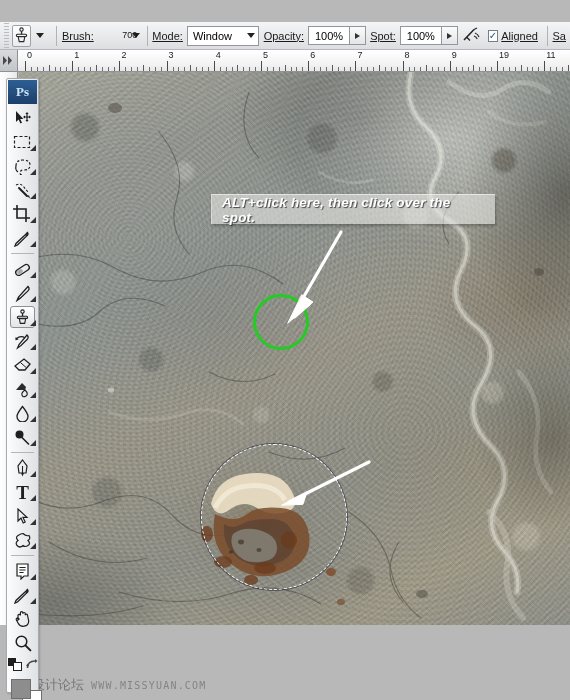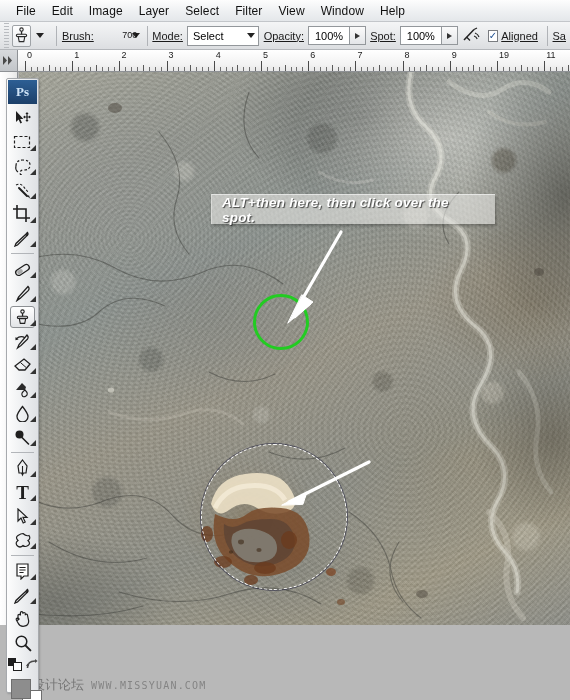--- a/index.html
+++ b/index.html
@@ -234,31 +234,20 @@
     color:#6d6d6d; opacity:.85;
   }
   .wm-cn{ font-size:13px; font-family:"DejaVu Sans",sans-serif; color:#6a6a6a; }
   .wm-en{ font-size:10px; letter-spacing:1.2px; color:#7b7b7b; font-family:"DejaVu Sans Mono",monospace; }
 </style>
 </head>
 <body>
 
 <div id="app">
 
-  <div class="menubar">
-    <div class="menu-item">File</div>
-    <div class="menu-item">Edit</div>
-    <div class="menu-item">Image</div>
-    <div class="menu-item">Layer</div>
-    <div class="menu-item">Select</div>
-    <div class="menu-item">Filter</div>
-    <div class="menu-item">View</div>
-    <div class="menu-item">Window</div>
-    <div class="menu-item">Help</div>
-  </div>
 
   <div class="optionsbar">
     <div class="ob-grip"></div>
 
     <div class="tool-chip">
       <svg width="17" height="17" viewBox="0 0 17 17">
         <circle cx="8.5" cy="2.6" r="1.7" fill="none" stroke="#2a2a2a" stroke-width="1.1"></circle>
         <rect x="7.9" y="4.2" width="1.3" height="3.2" fill="#2a2a2a"></rect>
         <rect x="3.4" y="7.3" width="10.2" height="2.2" rx="1" fill="none" stroke="#2a2a2a" stroke-width="1.1"></rect>
         <path d="M5.2 9.8 L11.8 9.8 L10.8 14.6 L6.2 14.6 Z" fill="none" stroke="#2a2a2a" stroke-width="1.1"></path>
@@ -276,21 +265,21 @@
         <div class="brush-dot"></div>
         <div class="brush-size">700</div>
       </div>
       <span class="tri-down" style="margin-left:4px;"></span>
     </div>
 
     <div class="ob-sep"></div>
 
     <span class="ob-label">Mode:</span>
     <div class="mode-select">
-      <span>Select</span>
+      <span>Window</span>
       <span class="tri-down"></span>
     </div>
 
     <div style="width:8px"></div>
 
     <span class="ob-label">Opacity:</span>
     <div style="display:flex">
       <div class="num-field">100%</div>
       <div class="spin-btn">
           <span class="tri-right"></span>
@@ -619,21 +608,21 @@
         <g stroke="#ffffff" fill="#ffffff" stroke-linecap="round">
           <path d="M322 160 L276 240" stroke-width="3.2"></path>
           <path d="M276 246 L292 232 L284 226 Z" stroke-width="1"></path>
           <path d="M269 251 L294 230 L283 223 Z"></path>
           <path d="M350 390 L270 430" stroke-width="3.2"></path>
           <path d="M263 433 L288 420 L284 432 Z"></path>
         </g>
       </svg>
 
       <div class="callout" style="left:192px; top:122px; width:284px; height:30px;">
-        <span>ALT+then here, then click over the spot.</span>
+        <span>ALT+click here, then click over the spot.</span>
       </div>
 
     </div>
   </div>
 
   <div class="toolbox">
     <div class="ps-logo">Ps</div>
 
     <div class="tool">
       <svg width="19" height="17" viewBox="0 0 19 17">

